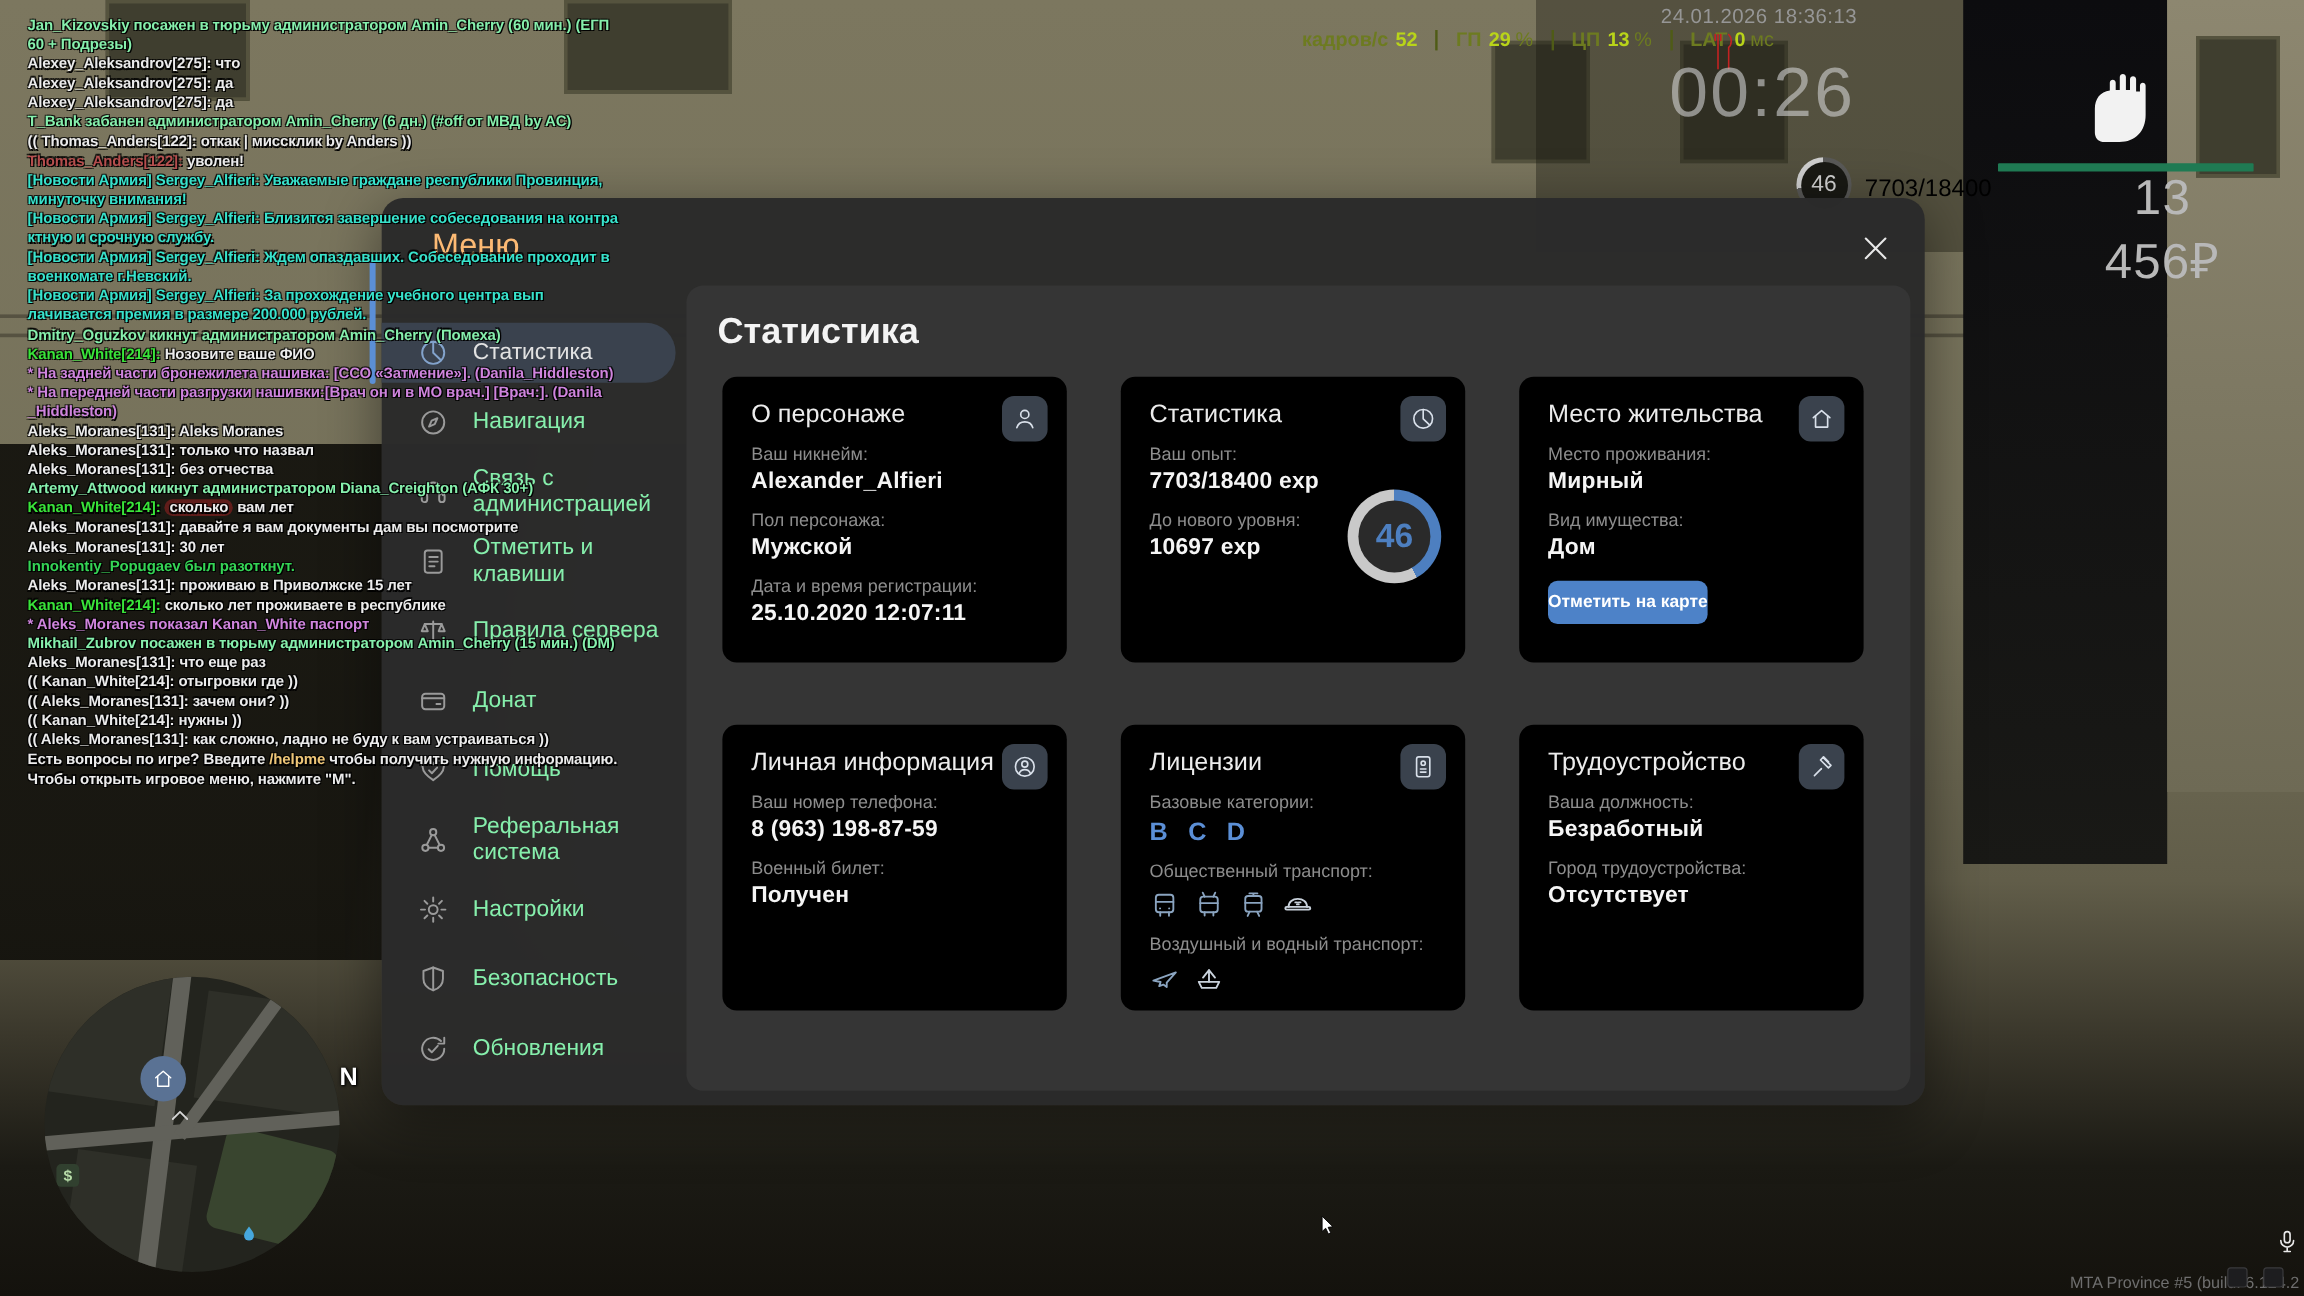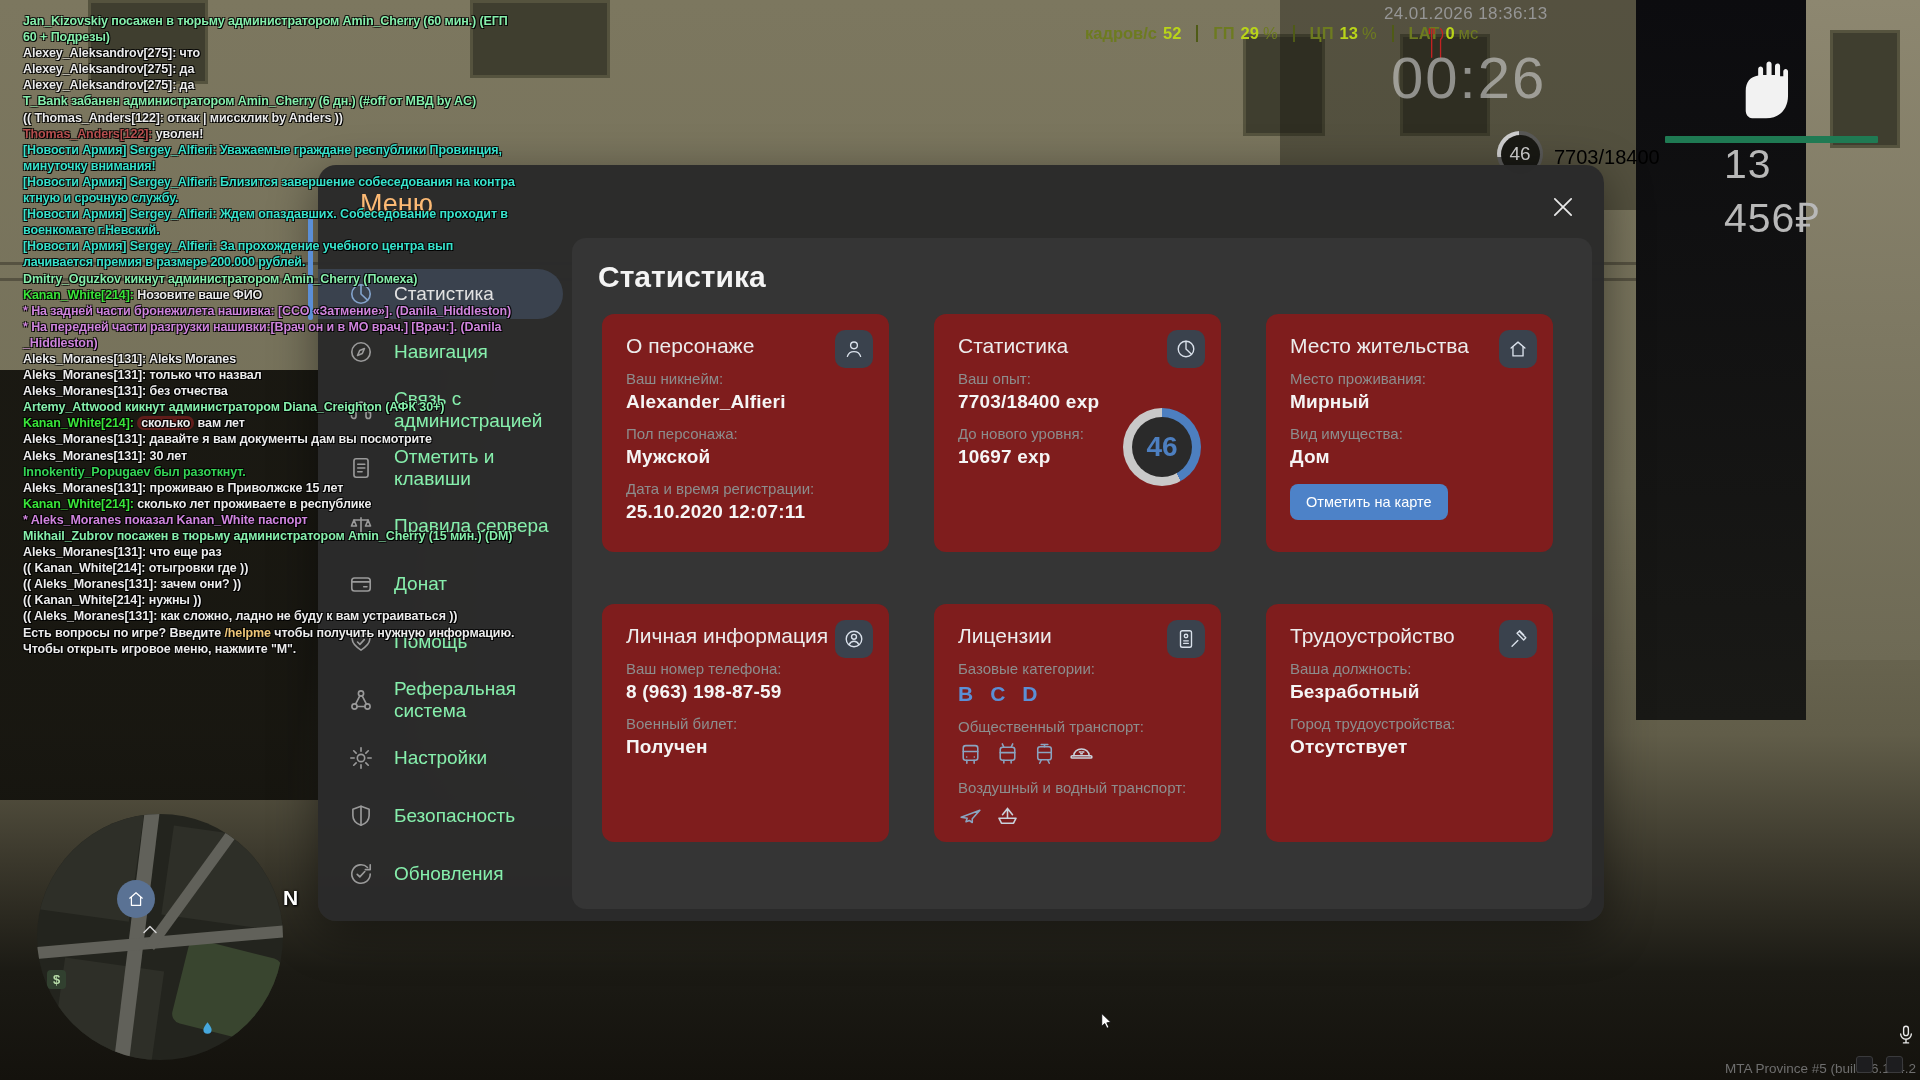--- a/index.html
+++ b/index.html
@@ -30,54 +30,54 @@
   .psep{width:2px;height:17px;background:#4f5b16}
   .hud-date{position:absolute;left:1384px;top:4px;font-size:17px;color:#969696;letter-spacing:.4px;z-index:6}
   .hud-hunger{position:absolute;left:1426px;top:27px;width:22px;height:32px;color:#c32222;z-index:6}
   .hud-clock{position:absolute;left:1391px;top:44px;font-size:58px;font-weight:300;color:rgba(205,205,205,.62);letter-spacing:2px;z-index:6}
   .hud-fist{position:absolute;left:1739px;top:55px;width:58px;height:68px;color:#f2f2f2;z-index:6}
   .lvl-ring{position:absolute;left:1497px;top:131px;width:46px;height:46px;border-radius:50%;background:conic-gradient(from 262deg,#cfcfcf 0 96deg,rgba(90,90,90,.9) 96deg 360deg);display:flex;align-items:center;justify-content:center;z-index:6}
   .lvl-ring::before{content:"";position:absolute;inset:3.5px;border-radius:50%;background:#191914}
   .lvl-ring span{position:relative;font-size:19px;color:#d2d2d2}
   .hud-exp{position:absolute;left:1554px;top:146px;font-size:20px;color:#000000;z-index:6}
   .hud-bar{position:absolute;left:1665px;top:136px;width:213px;height:7px;background:#1f7a53;border-radius:1px;z-index:6}
-  .hud-money{position:absolute;left:1724px;top:141px;width:156px;text-align:left;font-size:41px;font-weight:300;color:#b8b8b8;letter-spacing:1px;z-index:6}
+  .hud-money{position:absolute;left:1724px;top:141px;width:156px;text-align:center;font-size:41px;font-weight:300;color:#b8b8b8;letter-spacing:1px;z-index:6}
 
   
   .menu-panel{position:absolute;left:318px;top:165px;width:1286px;height:756px;background:rgba(43,43,43,.985);border-radius:18px;box-shadow:0 12px 48px rgba(0,0,0,.45);z-index:10}
   .menu-title{position:absolute;left:42px;top:24px;font-size:27px;font-weight:400;color:#fdba74}
   .close-btn{position:absolute;right:26px;top:28px;width:30px;height:30px;background:none;border:none;color:#e8e8e8;cursor:pointer}
   .scrollhint{position:absolute;left:-10px;top:49px;width:5px;height:106px;background:#5b8fd6;border-radius:3px}
   .sidebar{position:absolute;left:0;top:100px;width:254px}
   .side-item{position:relative;display:flex;align-items:center;height:58px;padding-left:30px;cursor:pointer}
   .side-item .icon{position:relative;z-index:1;width:26px;height:26px;margin-right:20px;color:#9a9a9a;flex:none}
   .side-item .slabel{position:relative;z-index:1;width:158px;font-size:19px;line-height:22px;color:#86efac}
   .side-item.active::before{content:"";position:absolute;left:0;top:4px;bottom:4px;width:245px;background:#3a424e;border-radius:0 26px 26px 0}
   .side-item.active .icon{color:#83a3cc}
   .side-item.active .slabel{color:#e2e2e2}
   .content{position:absolute;left:254px;top:73px;right:12px;bottom:12px;background:#353535;border-radius:14px;overflow:hidden}
   .content-heading{position:absolute;left:26px;top:22px;font-size:30px;font-weight:700;color:#f4f4f4}
   .cards{position:absolute;left:30px;top:76px;display:grid;grid-template-columns:repeat(3,287px);grid-auto-rows:238px;gap:52px 45px}
-  .card{position:relative;background:#7f1d1d;border-radius:12px;padding:20px 24px;overflow:hidden}
+  .card{position:relative;background:#000000;border-radius:12px;padding:20px 24px;overflow:hidden}
   .card h3{font-size:21px;font-weight:400;color:#ececec}
   .chip{position:absolute;top:16px;right:16px;width:38px;height:38px;background:#3a424d;border-radius:10px;display:flex;align-items:center;justify-content:center;color:#d9e0ea}
   .chip .icon{width:22px;height:22px}
   .f{margin-top:12px}
   .fl{color:#8d8d8d;font-size:15px}
   .fv{color:#f5f5f5;font-size:19px;font-weight:700;margin-top:4px;letter-spacing:.2px}
   .card--donut .fl,.card--donut .fv{max-width:168px}
   .donut{position:absolute;right:20px;top:94px;width:78px;height:78px;border-radius:50%;display:flex;align-items:center;justify-content:center}
   .donut::before{content:"";position:absolute;inset:9px;border-radius:50%;background:#2a2a2a}
   .donut span{position:relative;font-size:28px;font-weight:700;color:#4d7fc0}
   .lrow{display:flex;gap:17px;margin-top:5px}
   .lrow span{color:#5b8fd6;font-weight:700;font-size:21px}
   .trow{display:flex;gap:12px;margin-top:7px;color:#8aa4c0}
   .trow .icon{width:25px;height:25px}
   .trow .icon:last-child{color:#c9d2dc}
-  .map-btn{margin-top:16px;background:#4d82c8;color:#fff;border:none;border-radius:8px;padding:10px 16px;font-size:14.5px;font-weight:400;font-family:inherit;cursor:pointer}
+  .map-btn{margin-top:16px;background:#4d82c8;color:#fff;border:none;border-radius:8px;padding:10px 0;font-size:14.5px;font-weight:700;font-family:inherit;cursor:pointer}
 
   
   .icon{display:inline-block}
   .icon svg{width:100%;height:100%;fill:none;stroke:currentColor;stroke-width:1.5;stroke-linecap:round;stroke-linejoin:round}
 
   
   .minimap{position:absolute;left:37px;top:814px;width:246px;height:246px;border-radius:50%;overflow:hidden;background:#23241e;z-index:20}
   .mm-block{position:absolute;background:#2e2f28}
   .mm-road{position:absolute;background:#61615a}
   .mm-green{position:absolute;background:#39452f;border-radius:10px}

